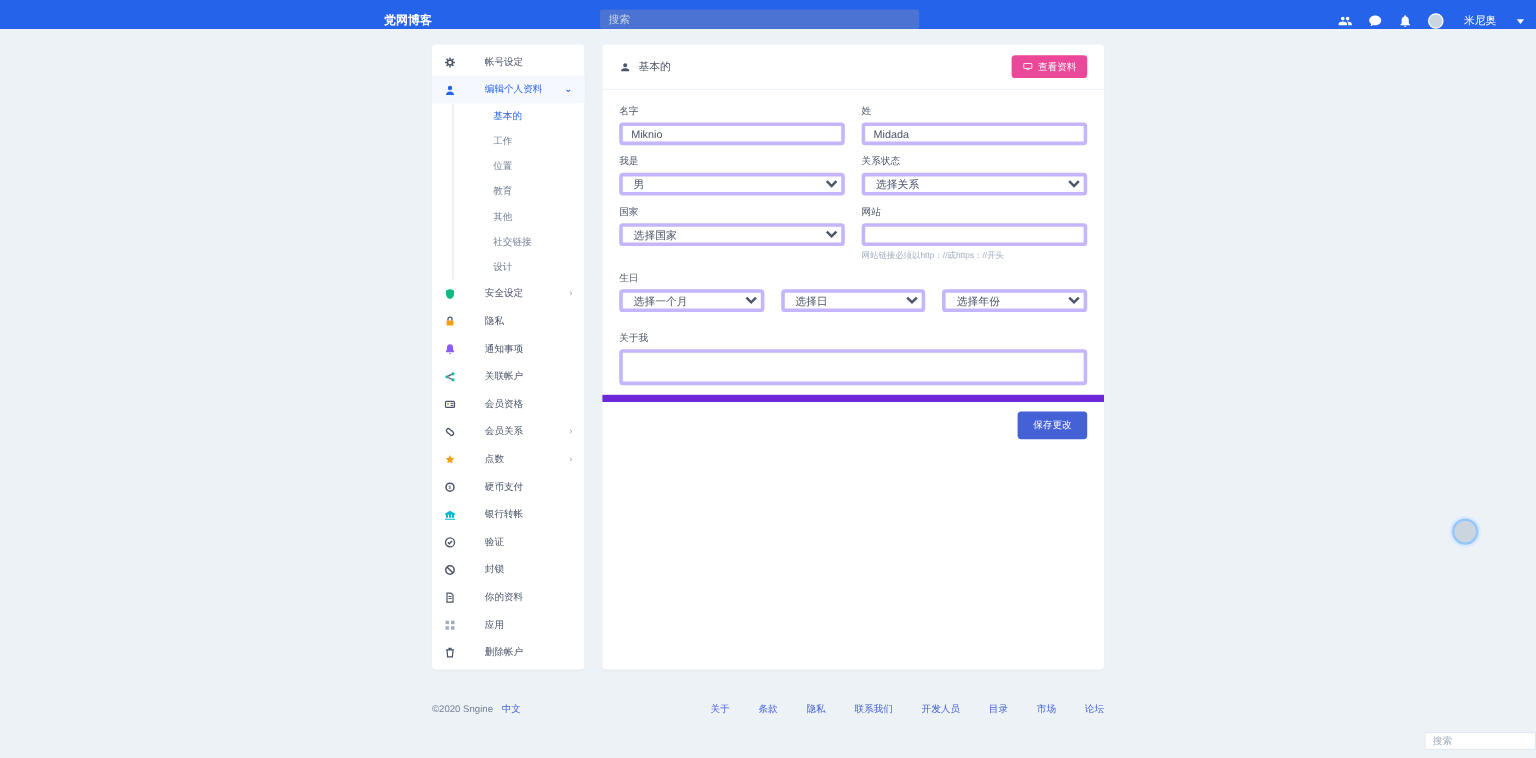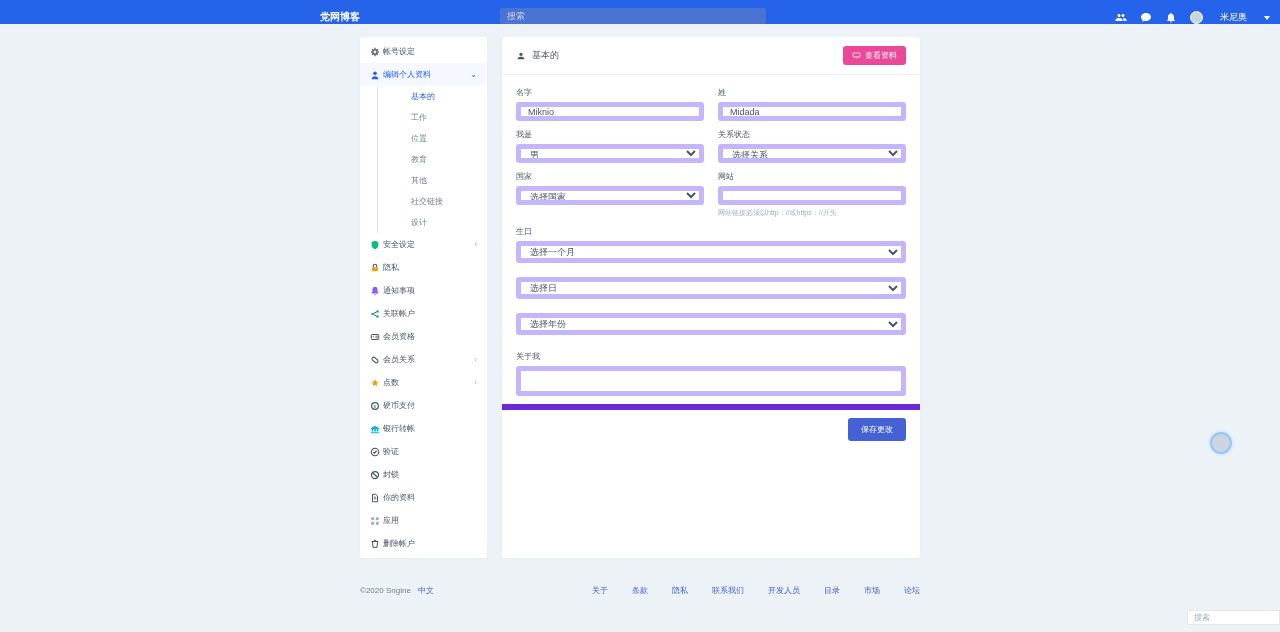--- a/index.html
+++ b/index.html
@@ -19,21 +19,21 @@
   .hdr-icon svg { width:13px; height:13px; fill:#fff; }
   .user-chip { display:flex; align-items:center; gap:17px; color:#fff; font-size:9px; cursor:pointer; }
   .avatar-sm { width:13px; height:13px; border-radius:50%; background:#cbd5e0; border:1px solid #fff; }
   .caret { width:0;height:0;border-left:3px solid transparent;border-right:3px solid transparent;border-top:4px solid #fff; }
 
   
   .page { width:560px; margin:0 auto; padding-top:37px; display:flex; gap:15px; }
 
   
   .sidebar { width:127px; background:#fff; border-radius:3px; box-shadow:0 1px 2px rgba(0,0,0,.03); padding:3px 0; }
-  .sb-item { display:flex; align-items:center; gap:3px; padding:6px 10px; font-size:8px; color:#4a5568; cursor:pointer; position:relative; }
+  .sb-item { display:flex; align-items:center; gap:24px; padding:6px 10px; font-size:8px; color:#4a5568; cursor:pointer; position:relative; }
   .sb-item.active { color:#2563eb; background:#f5f8ff; }
   .sb-item .chev { position:absolute; right:10px; color:#a0aec0; font-size:8px; }
   .sb-item.active .chev { color:#2563eb; }
   .sb-ic { width:10px; height:10px; display:flex; align-items:center; justify-content:center; }
   .sb-sub { padding-left:28px; border-left:1px solid #e2e8f0; margin-left:17px; }
   .sb-sub-item { padding:5px 0 5px 5px; font-size:8px; color:#718096; cursor:pointer; }
   .sb-sub-item.active { color:#2563eb; }
 
   
   .panel { flex:1; background:#fff; border-radius:3px; box-shadow:0 1px 2px rgba(0,0,0,.03); }
@@ -41,28 +41,28 @@
   .panel-hd-l { display:flex; align-items:center; gap:6px; font-size:9px; color:#4a5568; }
   .panel-hd-l svg { width:10px; height:10px; fill:#4a5568; }
   .view-btn { background:#ec4899; color:#fff; border:none; border-radius:3px; padding:4px 9px; font-size:8px; display:flex; align-items:center; gap:4px; cursor:pointer; }
   .view-btn svg { width:9px; height:7px; fill:#fff; }
 
   .panel-bd { padding:12px 14px 4px; }
   .row2 { display:flex; gap:14px; margin-bottom:8px; }
   .fld { flex:1; display:flex; flex-direction:column; }
   .lbl { font-size:8px; color:#4a5568; margin-bottom:4px; }
   .inp, .sel, .ta {
-    border:5px solid #c4b5fd; border-radius:3px; background:#fff;
+    border:3px solid #c4b5fd; border-radius:3px; background:#fff;
     font-size:9px; color:#4a5568; font-family:inherit;
   }
   .inp { height:19px; padding:0 7px; }
   .sel { height:19px; padding:0 5px; }
   .ta  { height:30px; padding:5px 7px; resize:none; }
   .hint { font-size:7px; color:#a0aec0; margin-top:3px; }
-  .row3 { display:flex; gap:14px; margin-bottom:8px;flex-direction:column; }
+  .row3 { display:flex; gap:14px; margin-bottom:8px; }
   .row3 .sel { flex:1; }
 
   .panel-ft { padding:8px 14px 13px; border-top:6px solid #6d28d9; display:flex; justify-content:flex-end; }
   .save-btn { background:#4461d6; color:#fff; border:none; border-radius:3px; padding:6px 13px; font-size:8px; cursor:pointer; }
 
   
   .footer { width:560px; margin:20px auto 0; display:flex; justify-content:space-between; font-size:8px; color:#718096; padding:7px 0 16px; }
   .footer a { color:#4461d6; text-decoration:none; margin-left:24px; }
   .footer .lang { color:#4461d6; margin-left:5px; cursor:pointer; }
 

